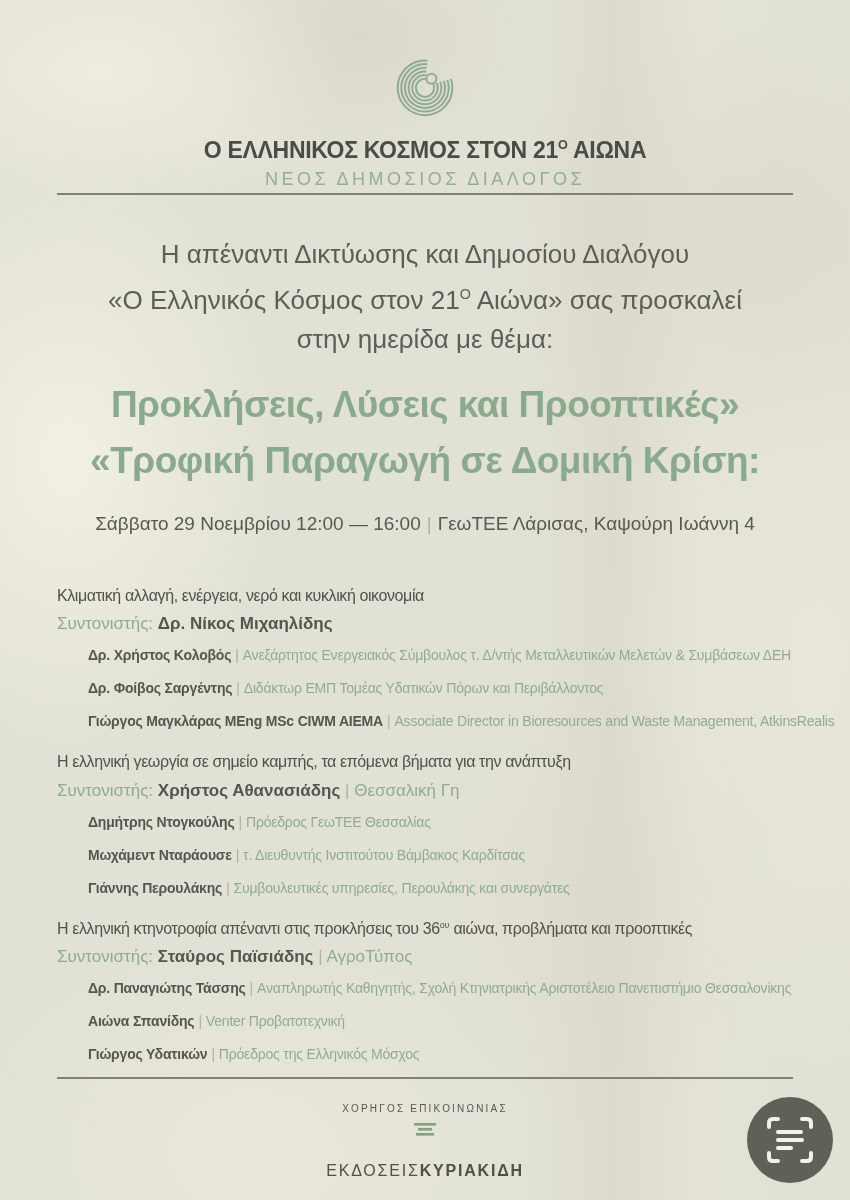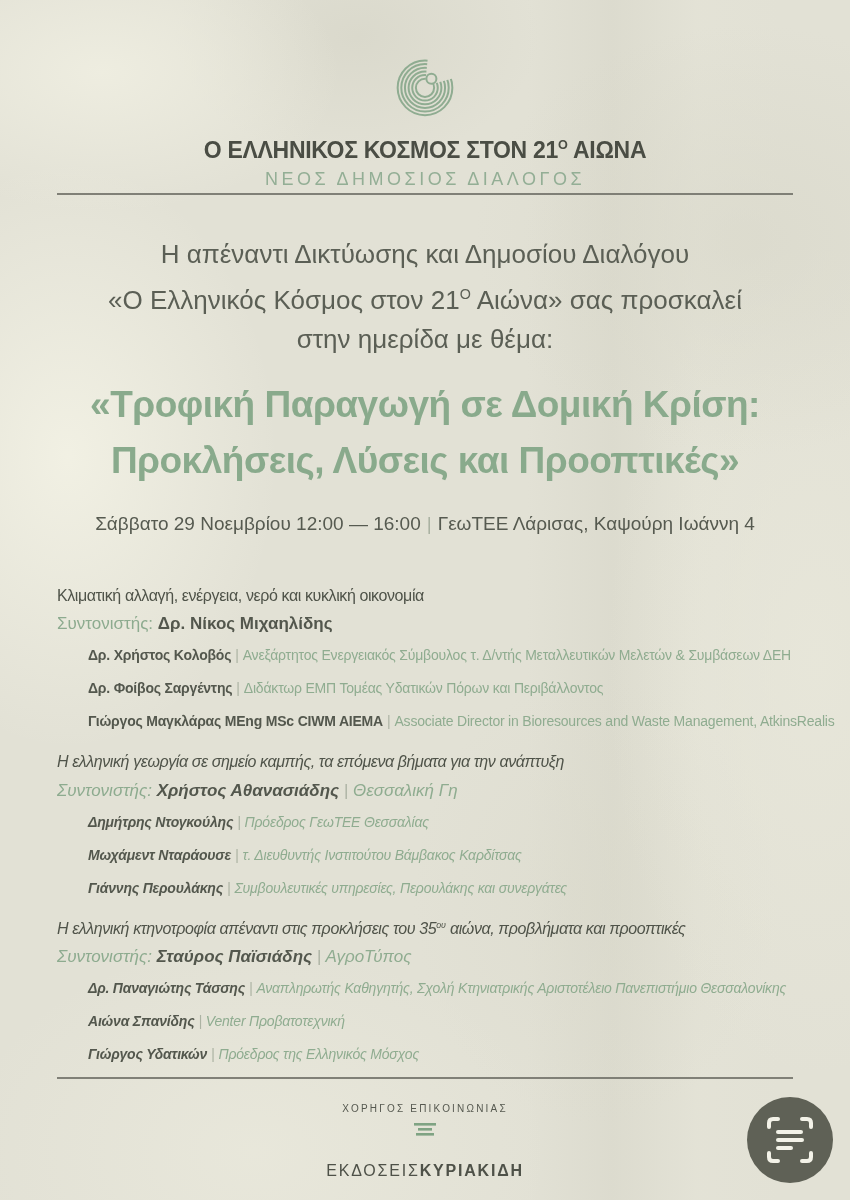--- a/index.html
+++ b/index.html
@@ -38,21 +38,21 @@
   .divider.top{top:193px;}
   .divider.bottom{top:1077px;}
   .intro{margin:44px 40px 0;text-align:center;color:#5b5f55;}
   .intro p{margin:0;font-size:26px;line-height:40px;font-weight:400;}
   .event-title{margin:18px 20px 0;text-align:center;color:#89aa8c;}
   .event-title p{margin:0;font-size:37px;line-height:56px;font-weight:700;letter-spacing:-0.5px;}
   .event-meta{margin:22px 0 0;text-align:center;font-size:19px;line-height:26px;color:#565a50;font-weight:400;}
   .event-meta .pipe{color:#a9b1a1;padding:0 6px;}
   .sections{position:absolute;top:580px;left:57px;right:50px;}
   .section{margin-top:0;}
-  .section + .section{margin-top:16px;font-style:italic;}
+  .section + .section{margin-top:16px;}
   .section-heading{
     margin:0;font-size:16px;line-height:25px;font-weight:400;
     letter-spacing:-0.4px;color:#4f5349;white-space:nowrap;
   }
   .moderator{margin-top:5px;font-size:17px;line-height:22px;white-space:nowrap;}
   .moderator .label{color:#8dab8f;font-weight:400;}
   .moderator .name{color:#53574d;font-weight:700;}
   .pipe{color:#acb3a3;font-weight:400;}
   .moderator .org{color:#8fac90;font-weight:400;}
   .speakers{list-style:none;margin:12px 0 0;padding:0 0 0 31px;}
@@ -96,22 +96,22 @@
 
   <div class="divider top"></div>
 
   <div class="intro">
     <p>Η απέναντι Δικτύωσης και Δημοσίου Διαλόγου</p>
     <p><span>«Ο Ελληνικός Κόσμος στον 21</span><span class="sup">Ο</span><span> Αιώνα» σας προσκαλεί</span></p>
     <p>στην ημερίδα με θέμα:</p>
   </div>
 
   <div class="event-title">
+    <p>Προκλήσεις, Λύσεις και Προοπτικές»</p>
     <p>«Τροφική Παραγωγή σε Δομική Κρίση:</p>
-    <p>Προκλήσεις, Λύσεις και Προοπτικές»</p>
   </div>
 
   <div class="event-meta">
     <span>Σάββατο 29 Νοεμβρίου   12:00 — 16:00</span><span class="pipe">|</span><span>ΓεωΤΕΕ Λάρισας, Καψούρη Ιωάννη 4</span>
   </div>
 
   <div class="sections">
 
     <div class="section">
       <h3 class="section-heading"><span>Κλιματική αλλαγή, ενέργεια, νερό και κυκλική οικονομία</span><span class="sup"></span><span></span></h3>
@@ -135,21 +135,21 @@
         <span><span class="pipe"> | </span><span class="org">Θεσσαλική Γη</span></span>
       </div>
       <ul class="speakers">
         <li><span class="speaker-name">Δημήτρης Ντογκούλης</span><span class="pipe">|</span><span class="speaker-role">Πρόεδρος ΓεωΤΕΕ Θεσσαλίας</span></li>
         <li><span class="speaker-name">Μωχάμεντ Νταράουσε</span><span class="pipe">|</span><span class="speaker-role">τ. Διευθυντής Ινστιτούτου Βάμβακος Καρδίτσας</span></li>
         <li><span class="speaker-name">Γιάννης Περουλάκης</span><span class="pipe">|</span><span class="speaker-role">Συμβουλευτικές υπηρεσίες, Περουλάκης και συνεργάτες</span></li>
       </ul>
     </div>
 
     <div class="section">
-      <h3 class="section-heading"><span>Η ελληνική κτηνοτροφία απέναντι στις προκλήσεις του 35</span><span class="sup">ου</span><span> αιώνα, προβλήματα και προοπτικές</span></h3>
+      <h3 class="section-heading"><span>Η ελληνική κτηνοτροφία απέναντι στις προκλήσεις του 36</span><span class="sup">ου</span><span> αιώνα, προβλήματα και προοπτικές</span></h3>
       <div class="moderator">
         <span class="label">Συντονιστής:</span>
         <span class="name">Σταύρος Παϊσιάδης</span>
         <span><span class="pipe"> | </span><span class="org">ΑγροΤύπος</span></span>
       </div>
       <ul class="speakers">
         <li><span class="speaker-name">Δρ. Παναγιώτης Τάσσης</span><span class="pipe">|</span><span class="speaker-role">Αναπληρωτής Καθηγητής, Σχολή Κτηνιατρικής Αριστοτέλειο Πανεπιστήμιο Θεσσαλονίκης</span></li>
         <li><span class="speaker-name">Αιώνα Σπανίδης</span><span class="pipe">|</span><span class="speaker-role">Venter Προβατοτεχνική</span></li>
         <li><span class="speaker-name">Γιώργος Υδατικών</span><span class="pipe">|</span><span class="speaker-role">Πρόεδρος της Ελληνικός Μόσχος</span></li>
       </ul>

